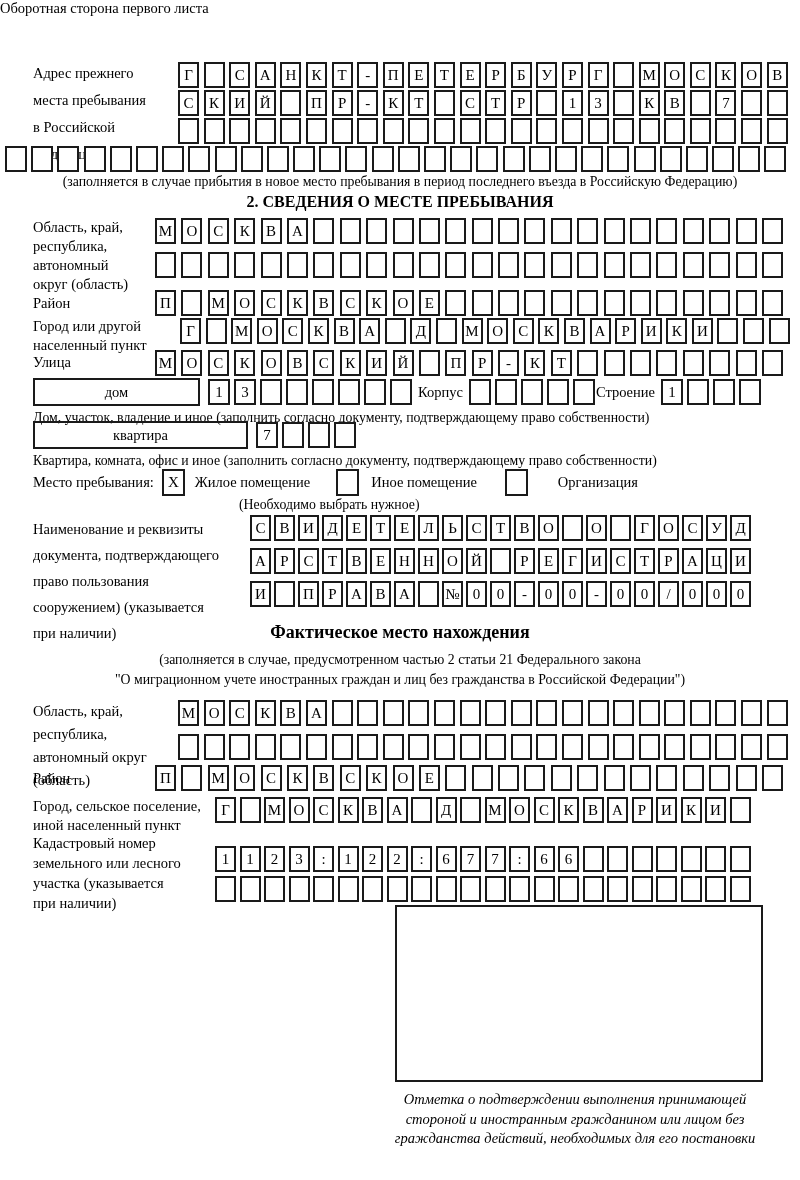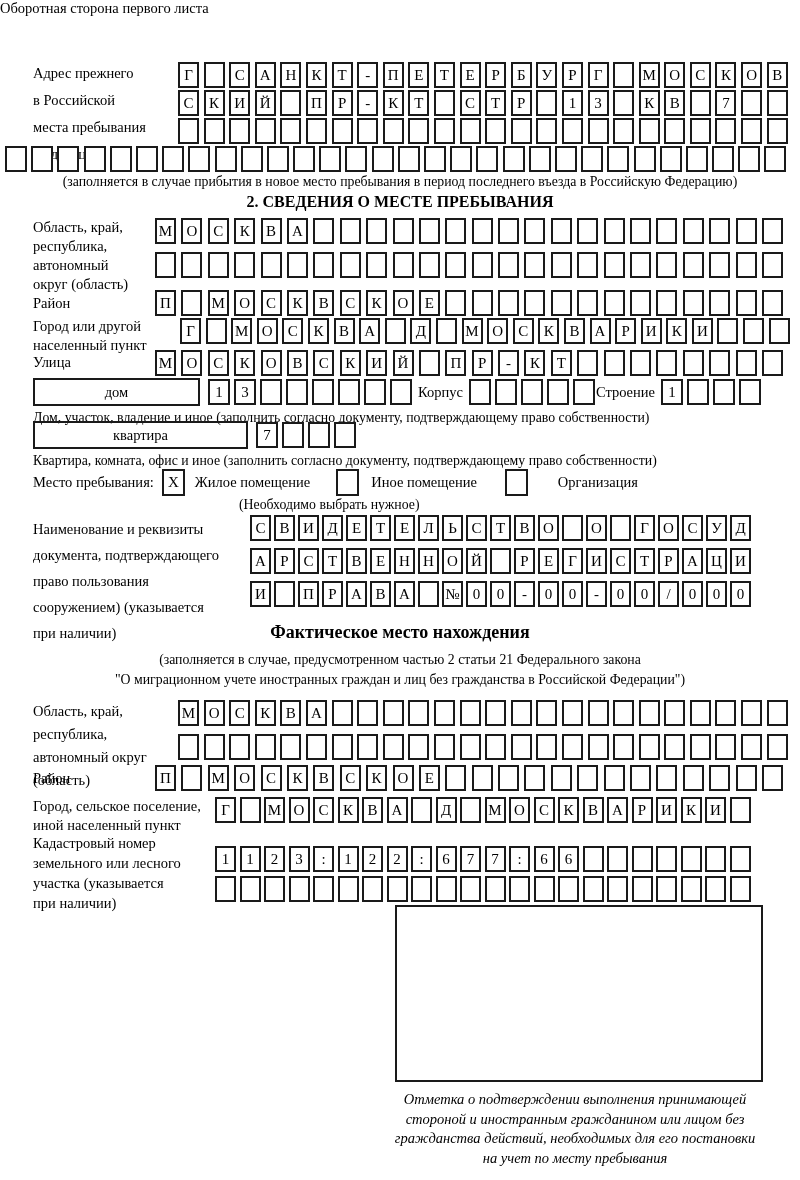--- a/index.html
+++ b/index.html
@@ -43,22 +43,22 @@
   .stampbox{ border:2px solid #1a1a1a; background:#fff; }
   .cap{ font-size:14.5px; line-height:19.5px; text-align:center;font-style:italic; }
 </style>
 </head>
 <body>
 
 <div class="abs" style="left:0;top:22;width:737;text-align:right">Оборотная сторона первого листа</div>
 
 <div class="abs lbl lh27" style="left:33px;top:60px;width:145px">
   <div>Адрес прежнего</div>
+  <div>места пребывания</div>
   <div>в Российской</div>
-  <div>места пребывания</div>
   <div>Федерации</div>
 </div>
 <div class="abs col vg2" style="left:178px;top:62px">
   <div class="cells g46">
       <span class="cb">Г</span>
       <span class="cb"></span>
       <span class="cb">С</span>
       <span class="cb">А</span>
       <span class="cb">Н</span>
       <span class="cb">К</span>
@@ -628,14 +628,13 @@
       <span class="cb"></span>
       <span class="cb"></span>
     </div>
 </div>
 
 <div class="abs stampbox" style="left:395px;top:905px;width:368px;height:177px"></div>
 <div class="abs cap" style="left:350px;top:1090px;width:450px">
   <div>Отметка о подтверждении выполнения принимающей</div>
   <div>стороной и иностранным гражданином или лицом без</div>
   <div>гражданства действий, необходимых для его постановки</div>
-  <div>на учет по месту пребывания</div>
 </div>
 
 </body></html>

